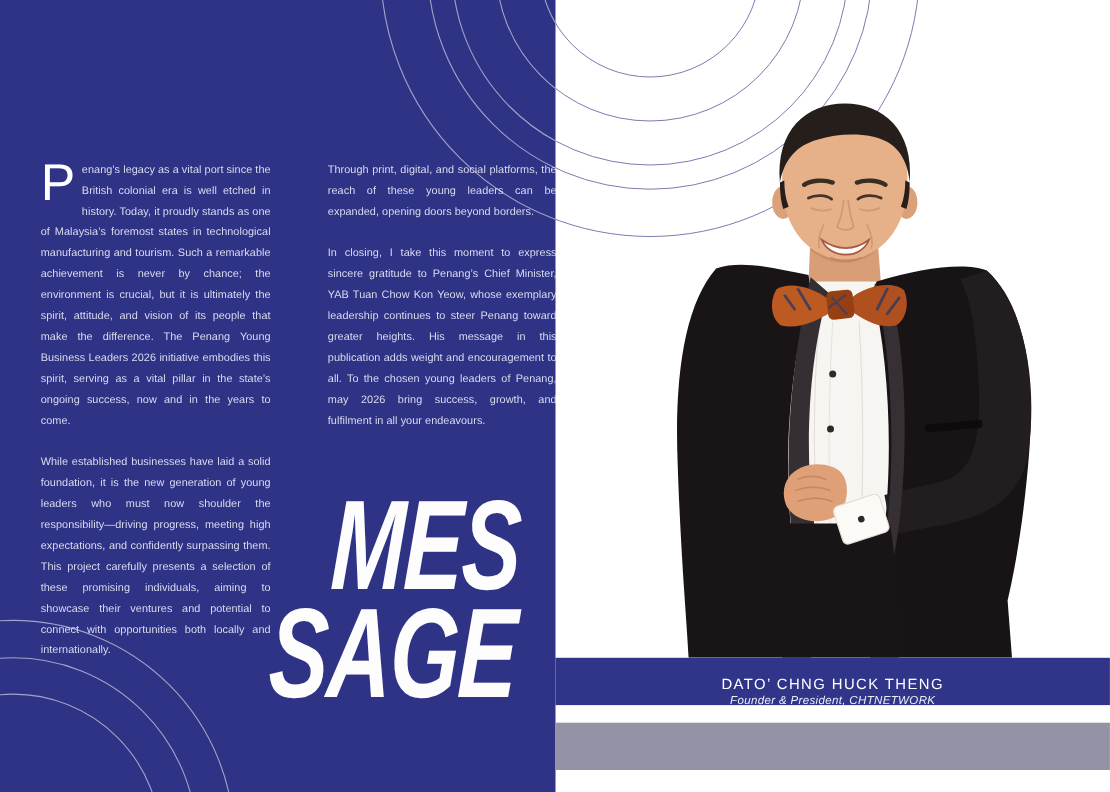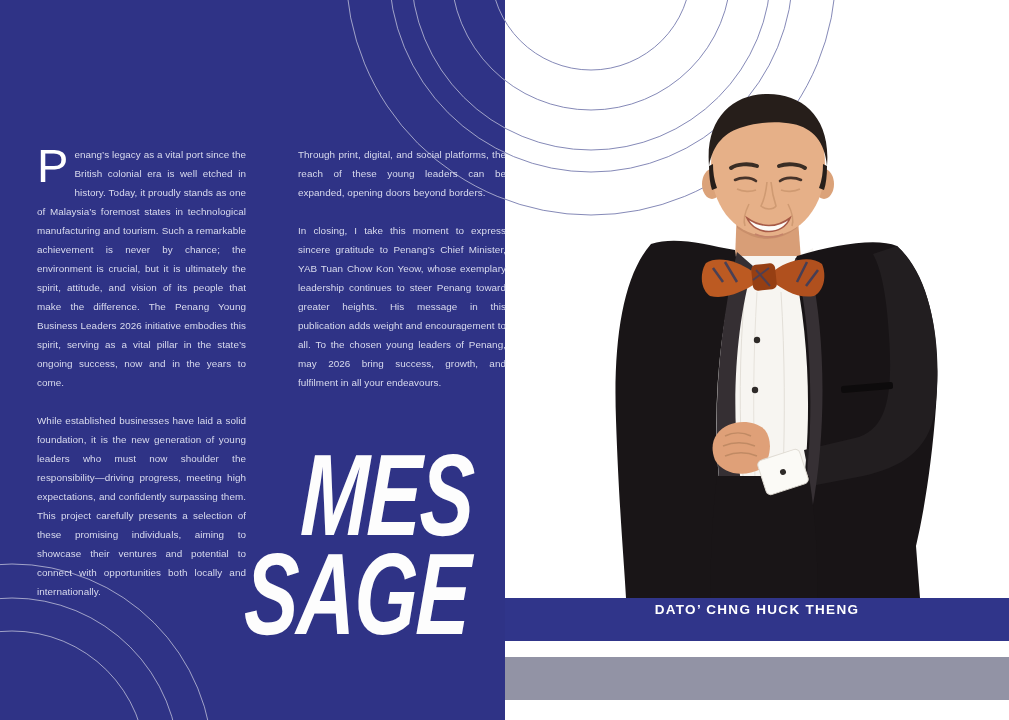--- a/index.html
+++ b/index.html
@@ -31,21 +31,21 @@
     white-space:nowrap;
   }
   .portrait {
     position:absolute; left:585px; top:88px; width:424px; height:510px; z-index:3;
   }
   .name-banner {
     position:absolute; left:505px; top:598px; width:504px; height:43px;
     background:#30358a; z-index:5; text-align:center; color:#ffffff;
   }
   .name-banner .person-name {
-    font-size:13.5px; font-weight:bold; letter-spacing:1.3px; padding-top:4px;
+    font-size:13.5px; font-weight:normal; letter-spacing:1.3px; padding-top:16px;
   }
   .name-banner .person-role {
     font-size:10.5px; font-style:italic; color:#eceef8; margin-top:2px; letter-spacing:0.3px;
   }
   .gray-bar {
     position:absolute; left:505px; top:657px; width:504px; height:43px;
     background:#9293a5; z-index:4;
   }
 </style>
 </head>
@@ -159,17 +159,18 @@
       <path d="M140,348 C148,344 158,344 166,348 M138,358 C148,354 160,354 170,358 M140,368 C150,364 162,364 172,368" stroke="#c08a64" stroke-width="1.5" fill="none"></path>
       <g transform="rotate(-18 198 384)">
         <rect x="176" y="366" width="44" height="36" rx="5" fill="#fbfaf6" stroke="#e0dcd4"></rect>
         <circle cx="198" cy="384" r="3" fill="#2e2a28"></circle>
       </g>
     </g>
   </svg>
 
   <div class="name-banner">
     <div class="person-name">DATO’ CHNG HUCK THENG</div>
+    <div class="person-role">Founder &amp; President, CHTNETWORK</div>
   </div>
 
   <div class="gray-bar"></div>
 
 </div>
 
 </body></html>

